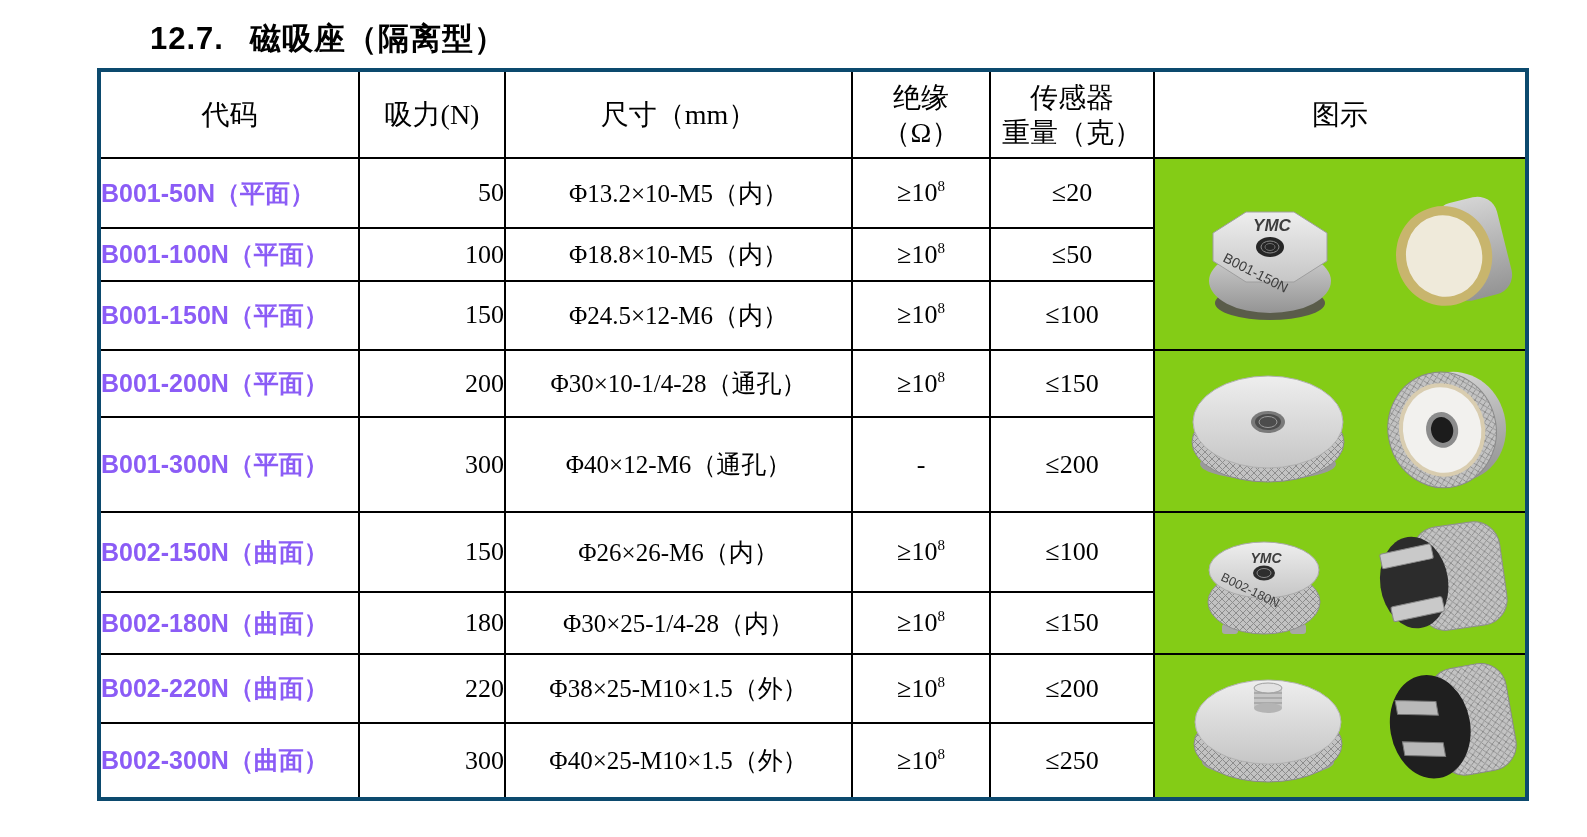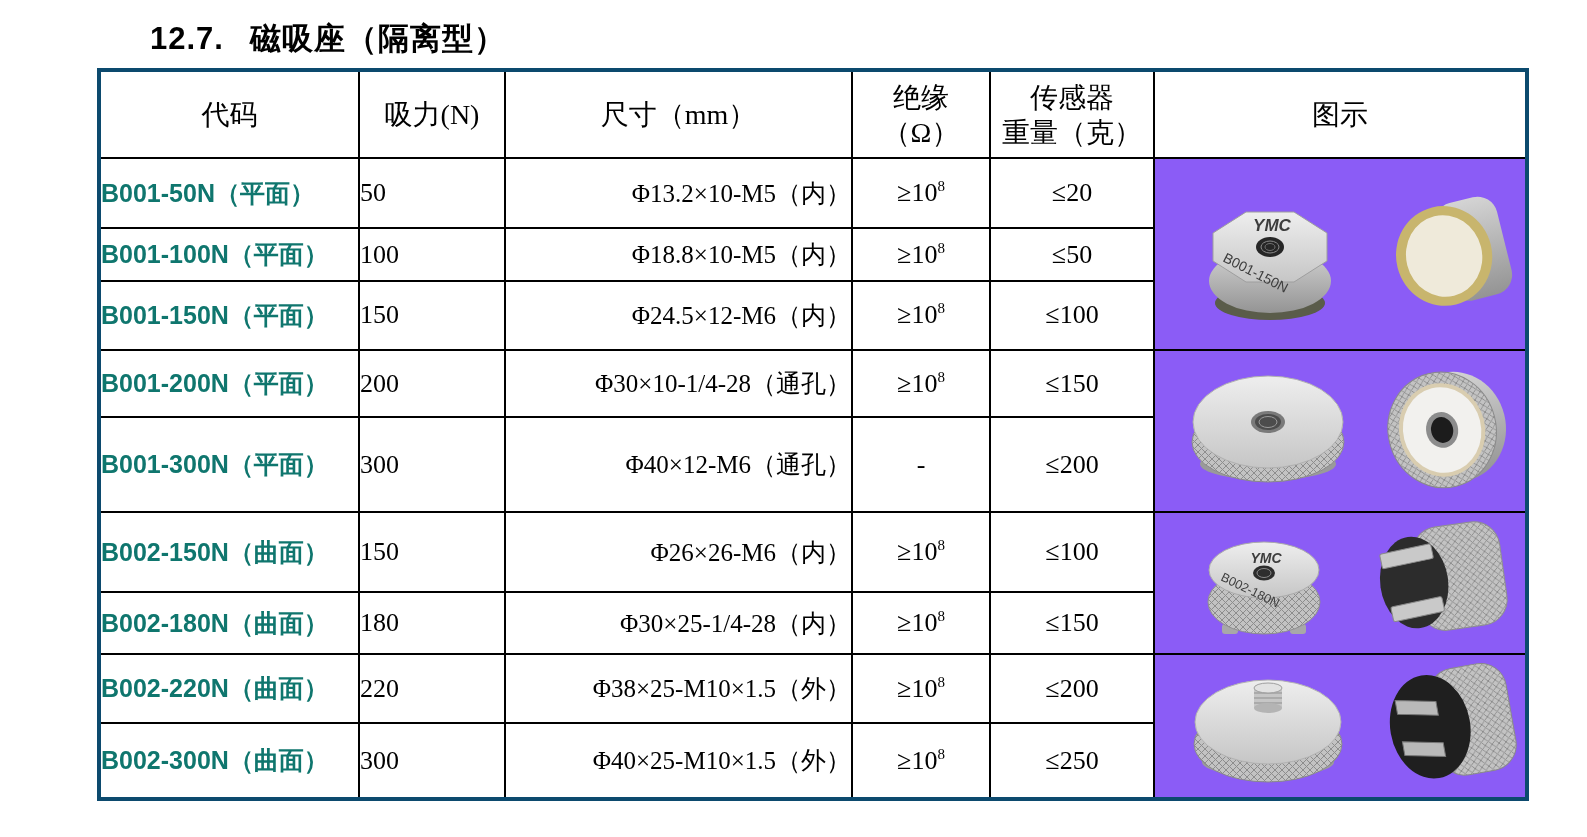--- a/index.html
+++ b/index.html
@@ -25,28 +25,28 @@
   table.spec td,table.spec th{
     border:2px solid #000;
     padding:0;vertical-align:middle;
     overflow:hidden;
   }
   th.hdr{
     font-weight:normal;font-size:28px;text-align:center;line-height:1.25;
   }
   td.code{
     font-family:"Liberation Sans","DejaVu Sans",sans-serif;
-    font-weight:bold;font-size:25px;color:#0f766e;
+    font-weight:bold;font-size:25px;color:#8b5cf6;
     text-align:left;padding-left:14px;white-space:nowrap;
   }
-  td.num{font-size:26px;text-align:left;}
-  td.size{font-size:25px;text-align:right;padding-left:13px;white-space:nowrap;}
+  td.num{font-size:26px;text-align:right;}
+  td.size{font-size:25px;text-align:center;padding-left:13px;white-space:nowrap;}
   td.ins,td.wt{font-size:26px;text-align:center;}
   td.ins sup{font-size:15px;line-height:0;}
-  td.photo{text-align:center;background:#8b5cf6;}
+  td.photo{text-align:center;background:#84cc16;}
   td.photo svg{display:block;margin:0 auto;}
   .svgtext{font-family:"Liberation Sans","DejaVu Sans",sans-serif;}
 </style>
 </head>
 <body>
 
 <svg width="0" height="0" style="position:absolute" aria-hidden="true">
   <defs>
     <linearGradient id="gTop" x1="0" y1="0" x2="0" y2="1">
       <stop offset="0" stop-color="#eeeeee"></stop>

